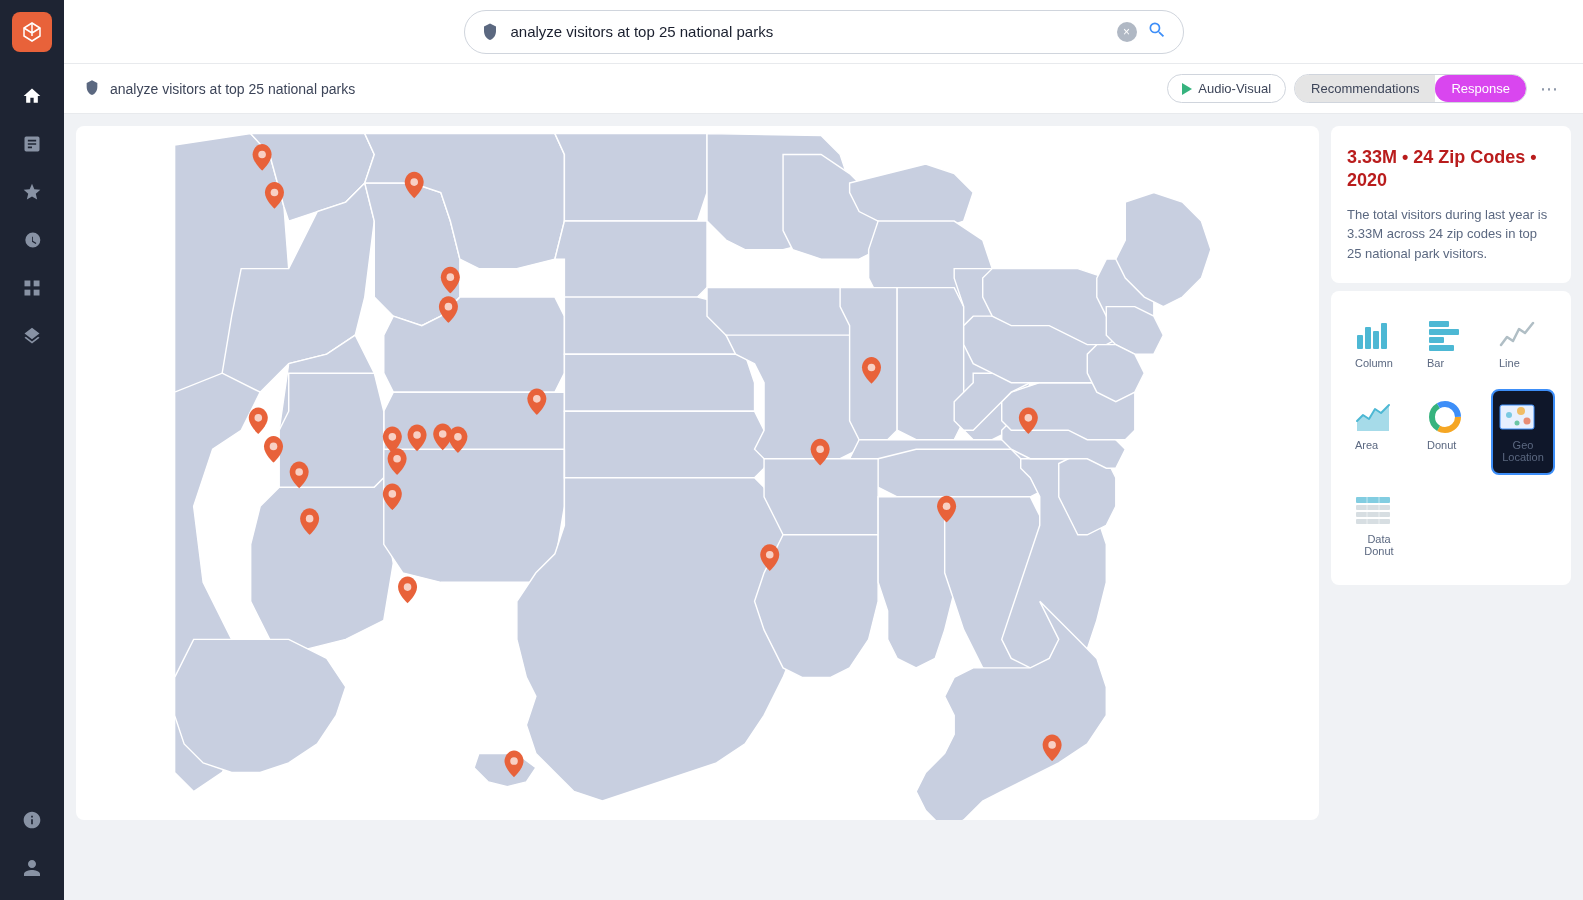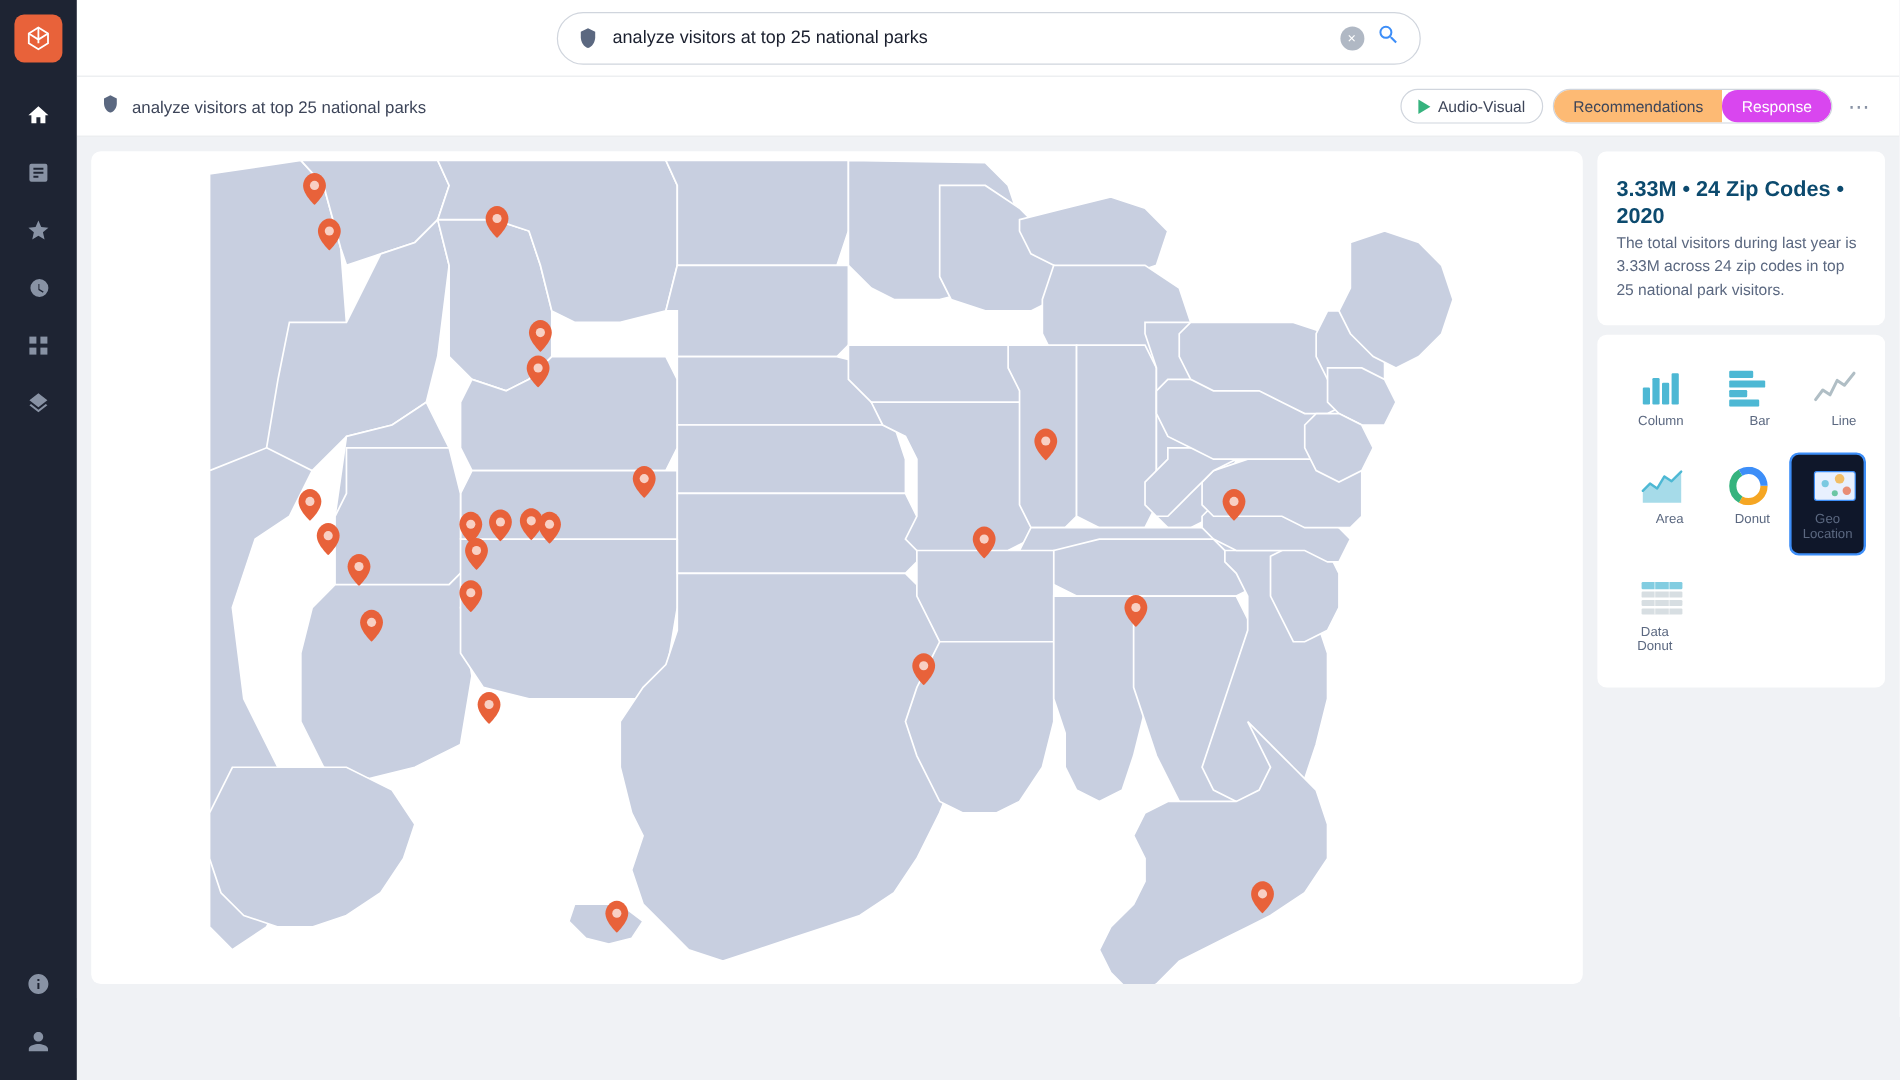--- a/index.html
+++ b/index.html
@@ -146,21 +146,21 @@
       border: 1.5px solid #d0d5dd;
       border-radius: 20px;
       overflow: hidden;
       background: #fff;
     }
     .tab-btn {
       padding: 6px 16px;
       font-size: 13px;
       color: #3d4559;
       cursor: pointer;
-      background: #fdba74;
+      background: #e5e5e5;
       border: none;
       outline: none;
     }
     .tab-btn.active {
       background: #d946ef;
       color: #fff;
       border-radius: 13px;
     }
     .more-btn {
       width: 28px; height: 28px;
@@ -200,43 +200,44 @@
     }
 
     .info-card {
       background: #fff;
       border-radius: 8px;
       padding: 20px 16px;
     }
     .info-title {
       font-size: 18px;
       font-weight: 700;
-      color: #0c4a6e;
+      color: #b91c1c;
       line-height: 1.3;
+      margin-bottom: 12px;
     }
     .info-desc {
       font-size: 13px;
       color: #5b6880;
       line-height: 1.5;
     }
 
     .chart-types-card {
       background: #fff;
       border-radius: 8px;
       padding: 16px;
     }
     .chart-grid {
       display: grid;
       grid-template-columns: repeat(3, 1fr);
       gap: 8px;
     }
     .chart-item {
       display: flex;
       flex-direction: column;
-      align-items: flex-end;
+      align-items: flex-start;
       gap: 6px;
       padding: 10px 6px;
       border-radius: 8px;
       cursor: pointer;
       border: 2px solid transparent;
     }
     .chart-item.active {
       background: #0f172a;
       border-color: #3d8ef8;
     }

